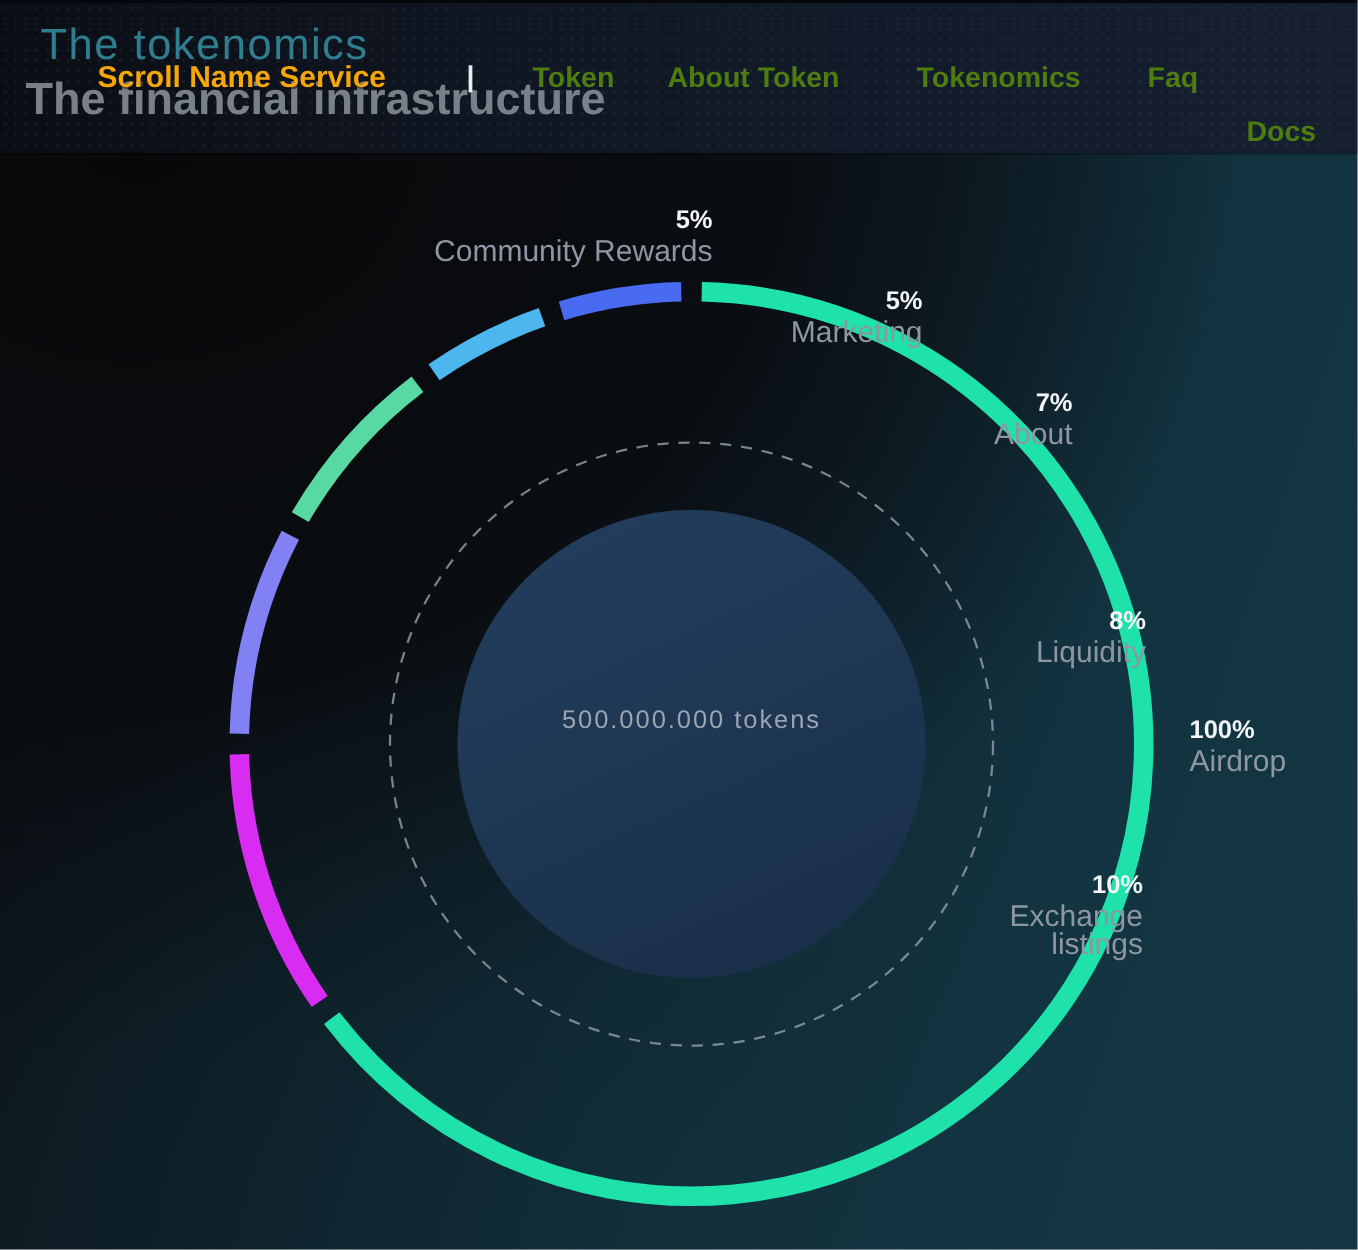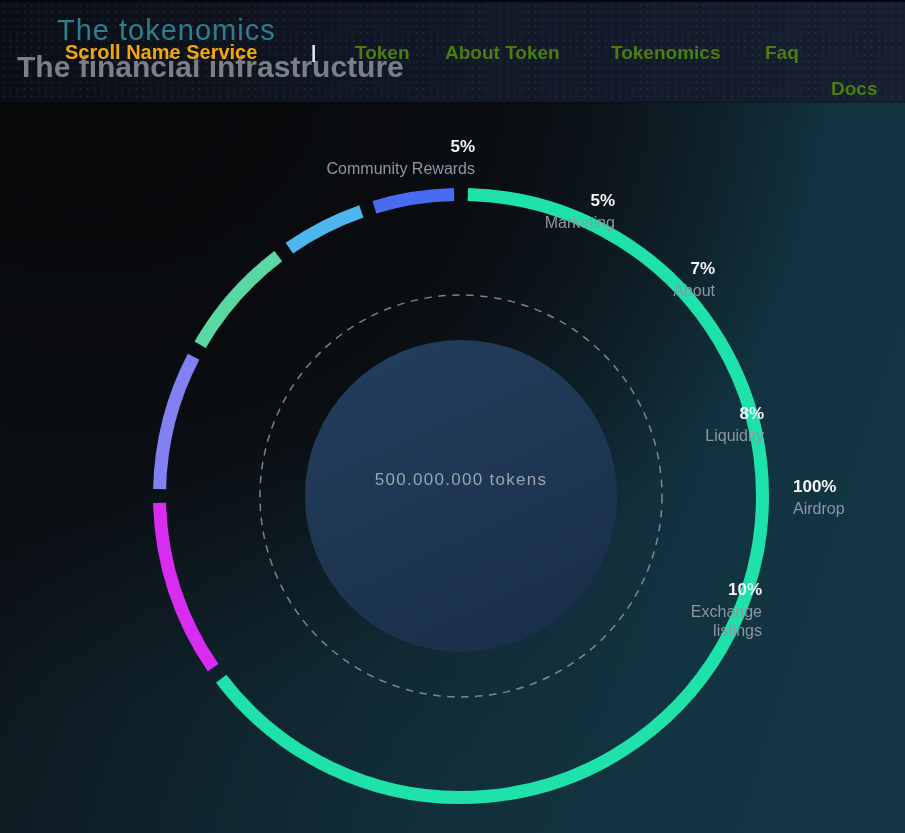--- a/index.html
+++ b/index.html
@@ -18,21 +18,21 @@
     border-top:2px solid #05070c;
     box-shadow:0 1px 0 rgba(0,0,0,0.35);
   }
   .header::after{
     content:"";position:absolute;inset:0;pointer-events:none;
     background-image:radial-gradient(rgba(120,140,170,0.10) 1px, transparent 1.2px);
     background-size:7px 7px;
   }
   .page-title{
     position:absolute;left:27px;top:14px;z-index:6;
-    font-size:29px;font-weight:400;letter-spacing:1px;color:#2e7e90;white-space:nowrap;margin-left:30px;
+    font-size:29px;font-weight:400;letter-spacing:1px;color:#2e7e90;white-space:nowrap;
   }
   .page-subtitle{
     position:absolute;left:17px;top:50px;z-index:6;
     font-size:30px;font-weight:bold;color:#7a8089;white-space:nowrap;
   }
   .logo{
     position:absolute;left:65px;top:41px;z-index:8;
     font-size:20px;font-weight:bold;color:#f3a70b;white-space:nowrap;
     text-shadow:1px 1px 0 rgba(20,10,0,0.55);cursor:pointer;
   }
@@ -46,21 +46,21 @@
   }
   .nav-token{left:355px;} .nav-about{left:445px;} .nav-tokenomics{left:611px;}
   .nav-faq{left:765px;} .nav-docs{left:831px;margin-top:36px;}
   
   .chart-layer{position:absolute;left:0;top:0;width:905px;height:833px;z-index:1;}
   .chart-layer svg{position:absolute;left:0;top:0;}
   .seg-label{position:absolute;z-index:2;}
   .seg-label.right{text-align:right;}
   .seg-label.left{text-align:left;}
   .seg-label .pct{font-size:17px;font-weight:bold;color:#f3f5f7;line-height:20px;}
-  .seg-label .name{font-size:16px;color:#8d96a2;line-height:19px;margin-top:2px;}
+  .seg-label .name{font-size:20px;color:#8d96a2;line-height:19px;margin-top:2px;}
   .seg-label .name span{display:block;}
   .center-text{
     position:absolute;left:461px;top:461px;transform:translateX(-50%);
     text-align:center;z-index:2;white-space:nowrap;
   }
   .center-text .supply-label{font-size:22px;font-weight:bold;color:#ffffff;letter-spacing:0.3px;line-height:24px;}
   .center-text .supply-value{font-size:17px;color:#9ba4b0;letter-spacing:1.3px;line-height:20px;margin-top:9px;}
 </style>
 </head>
 <body>

